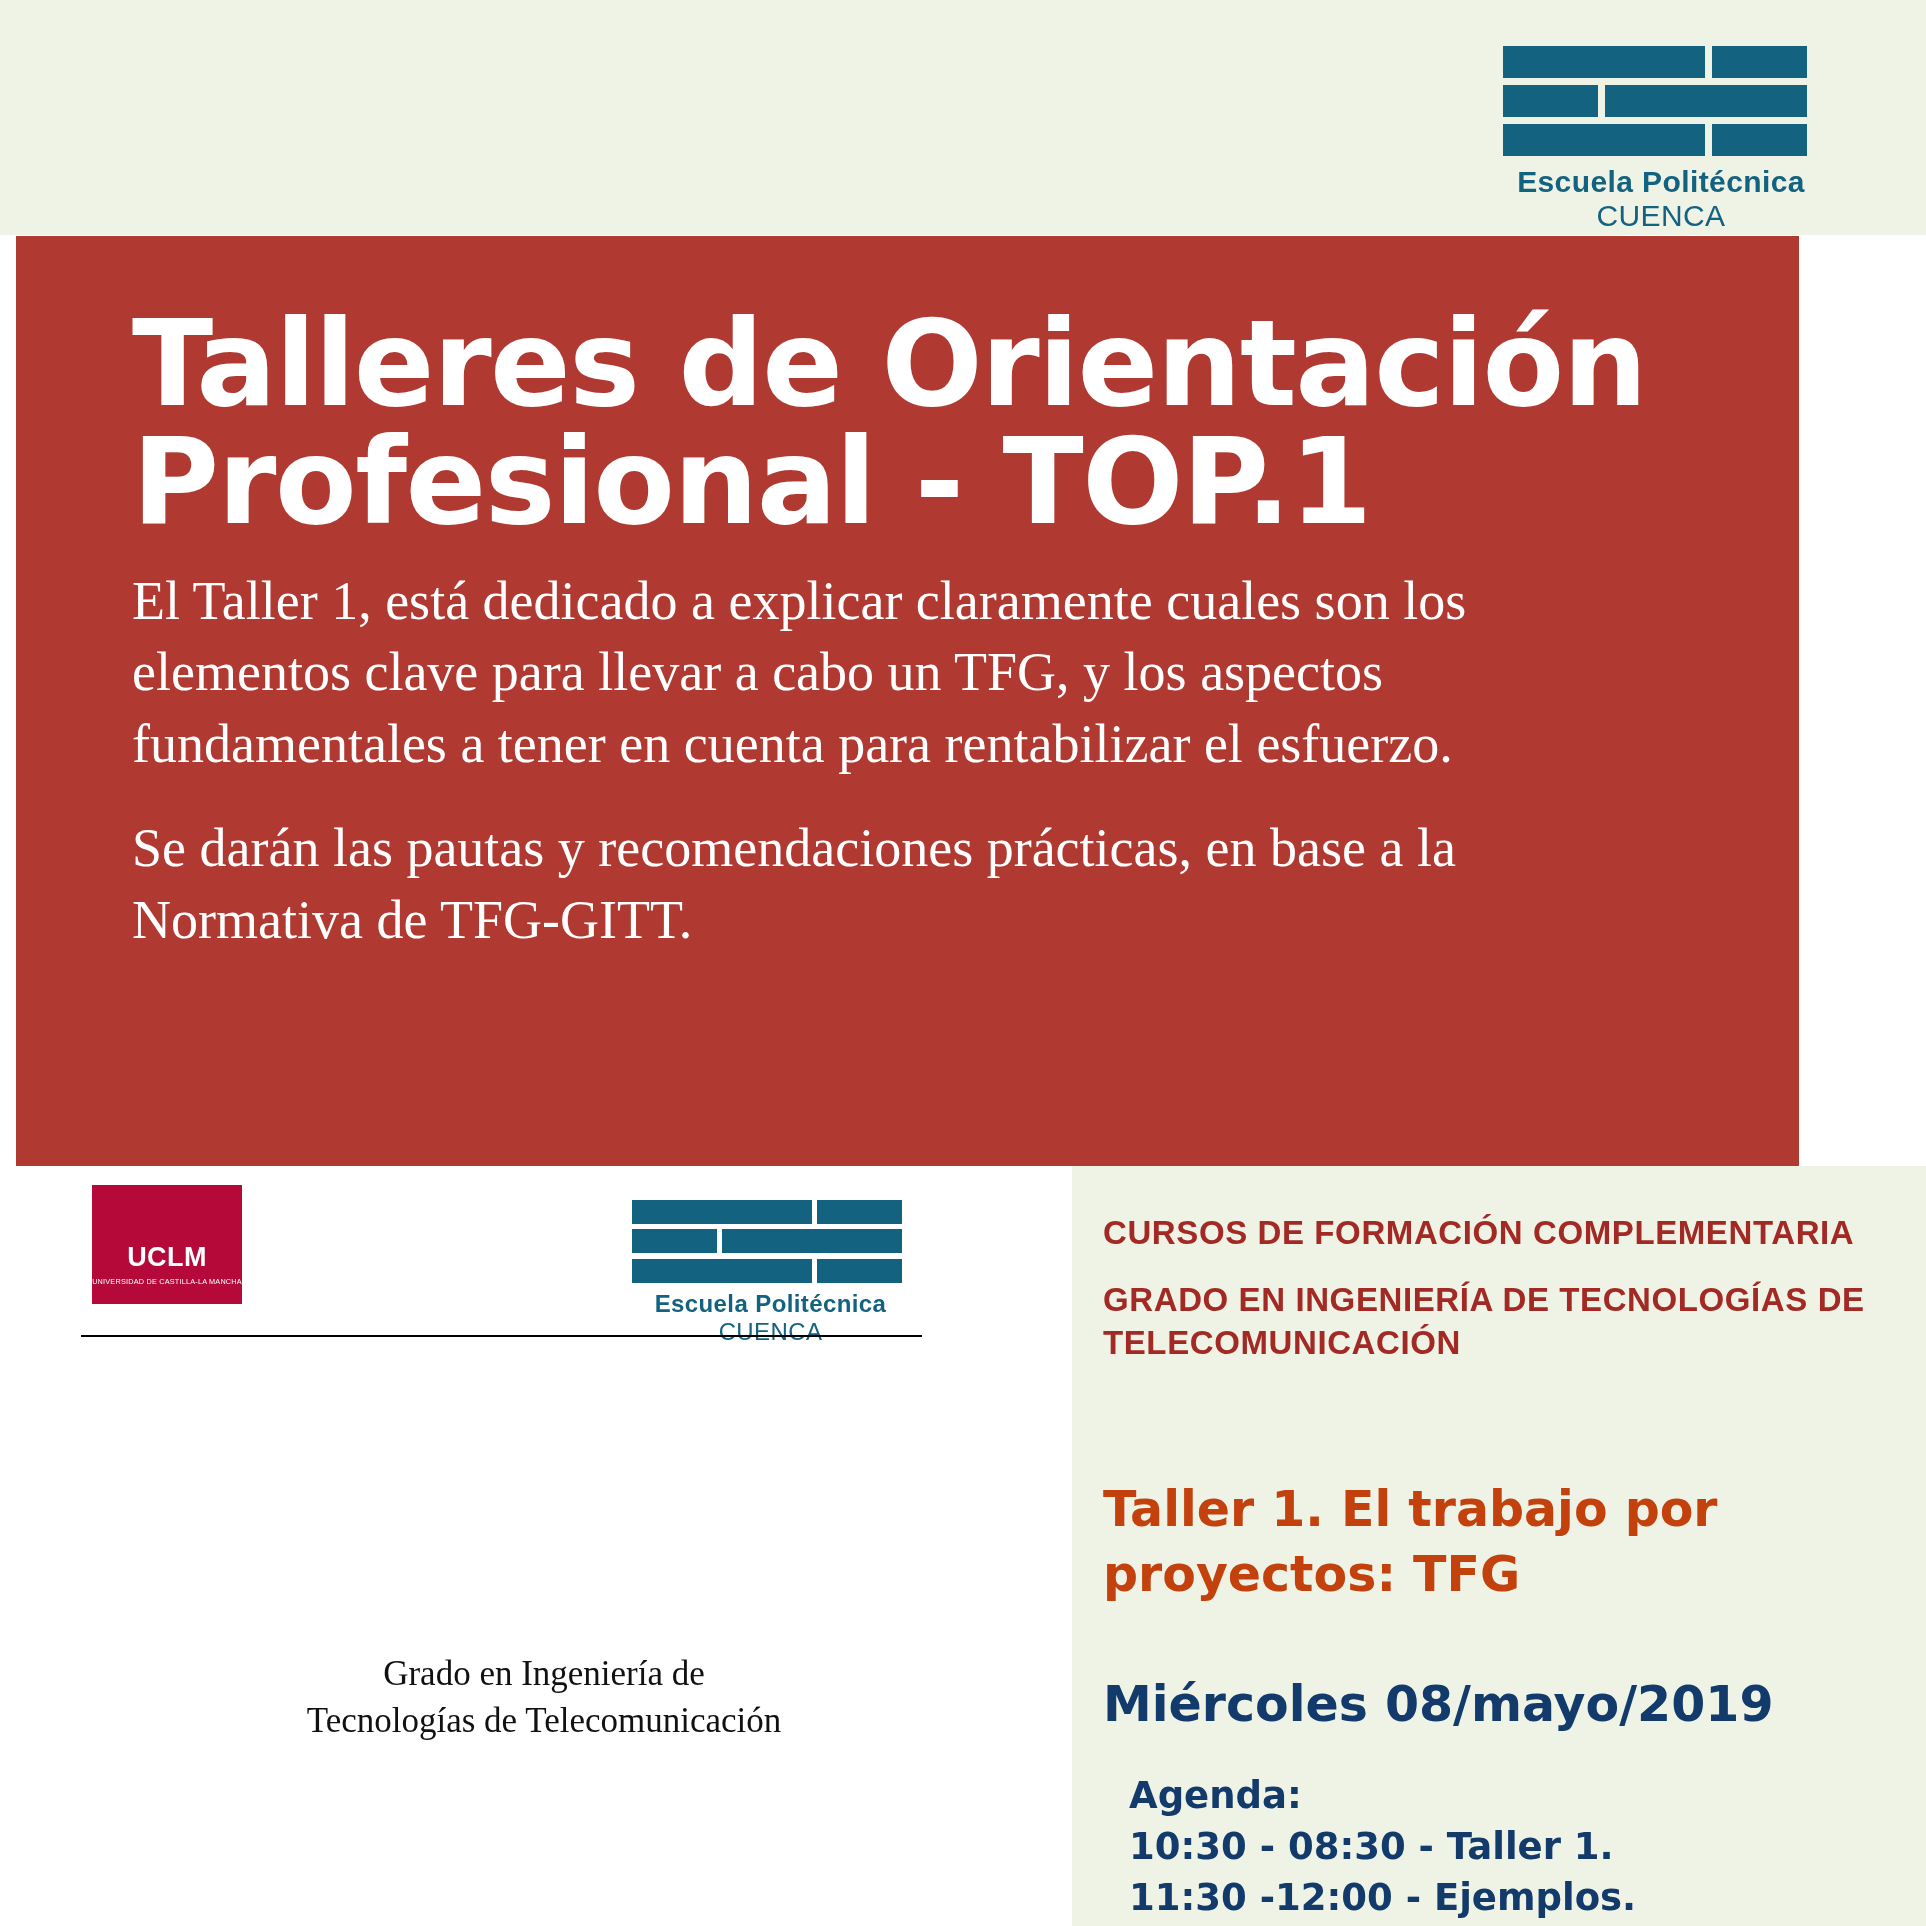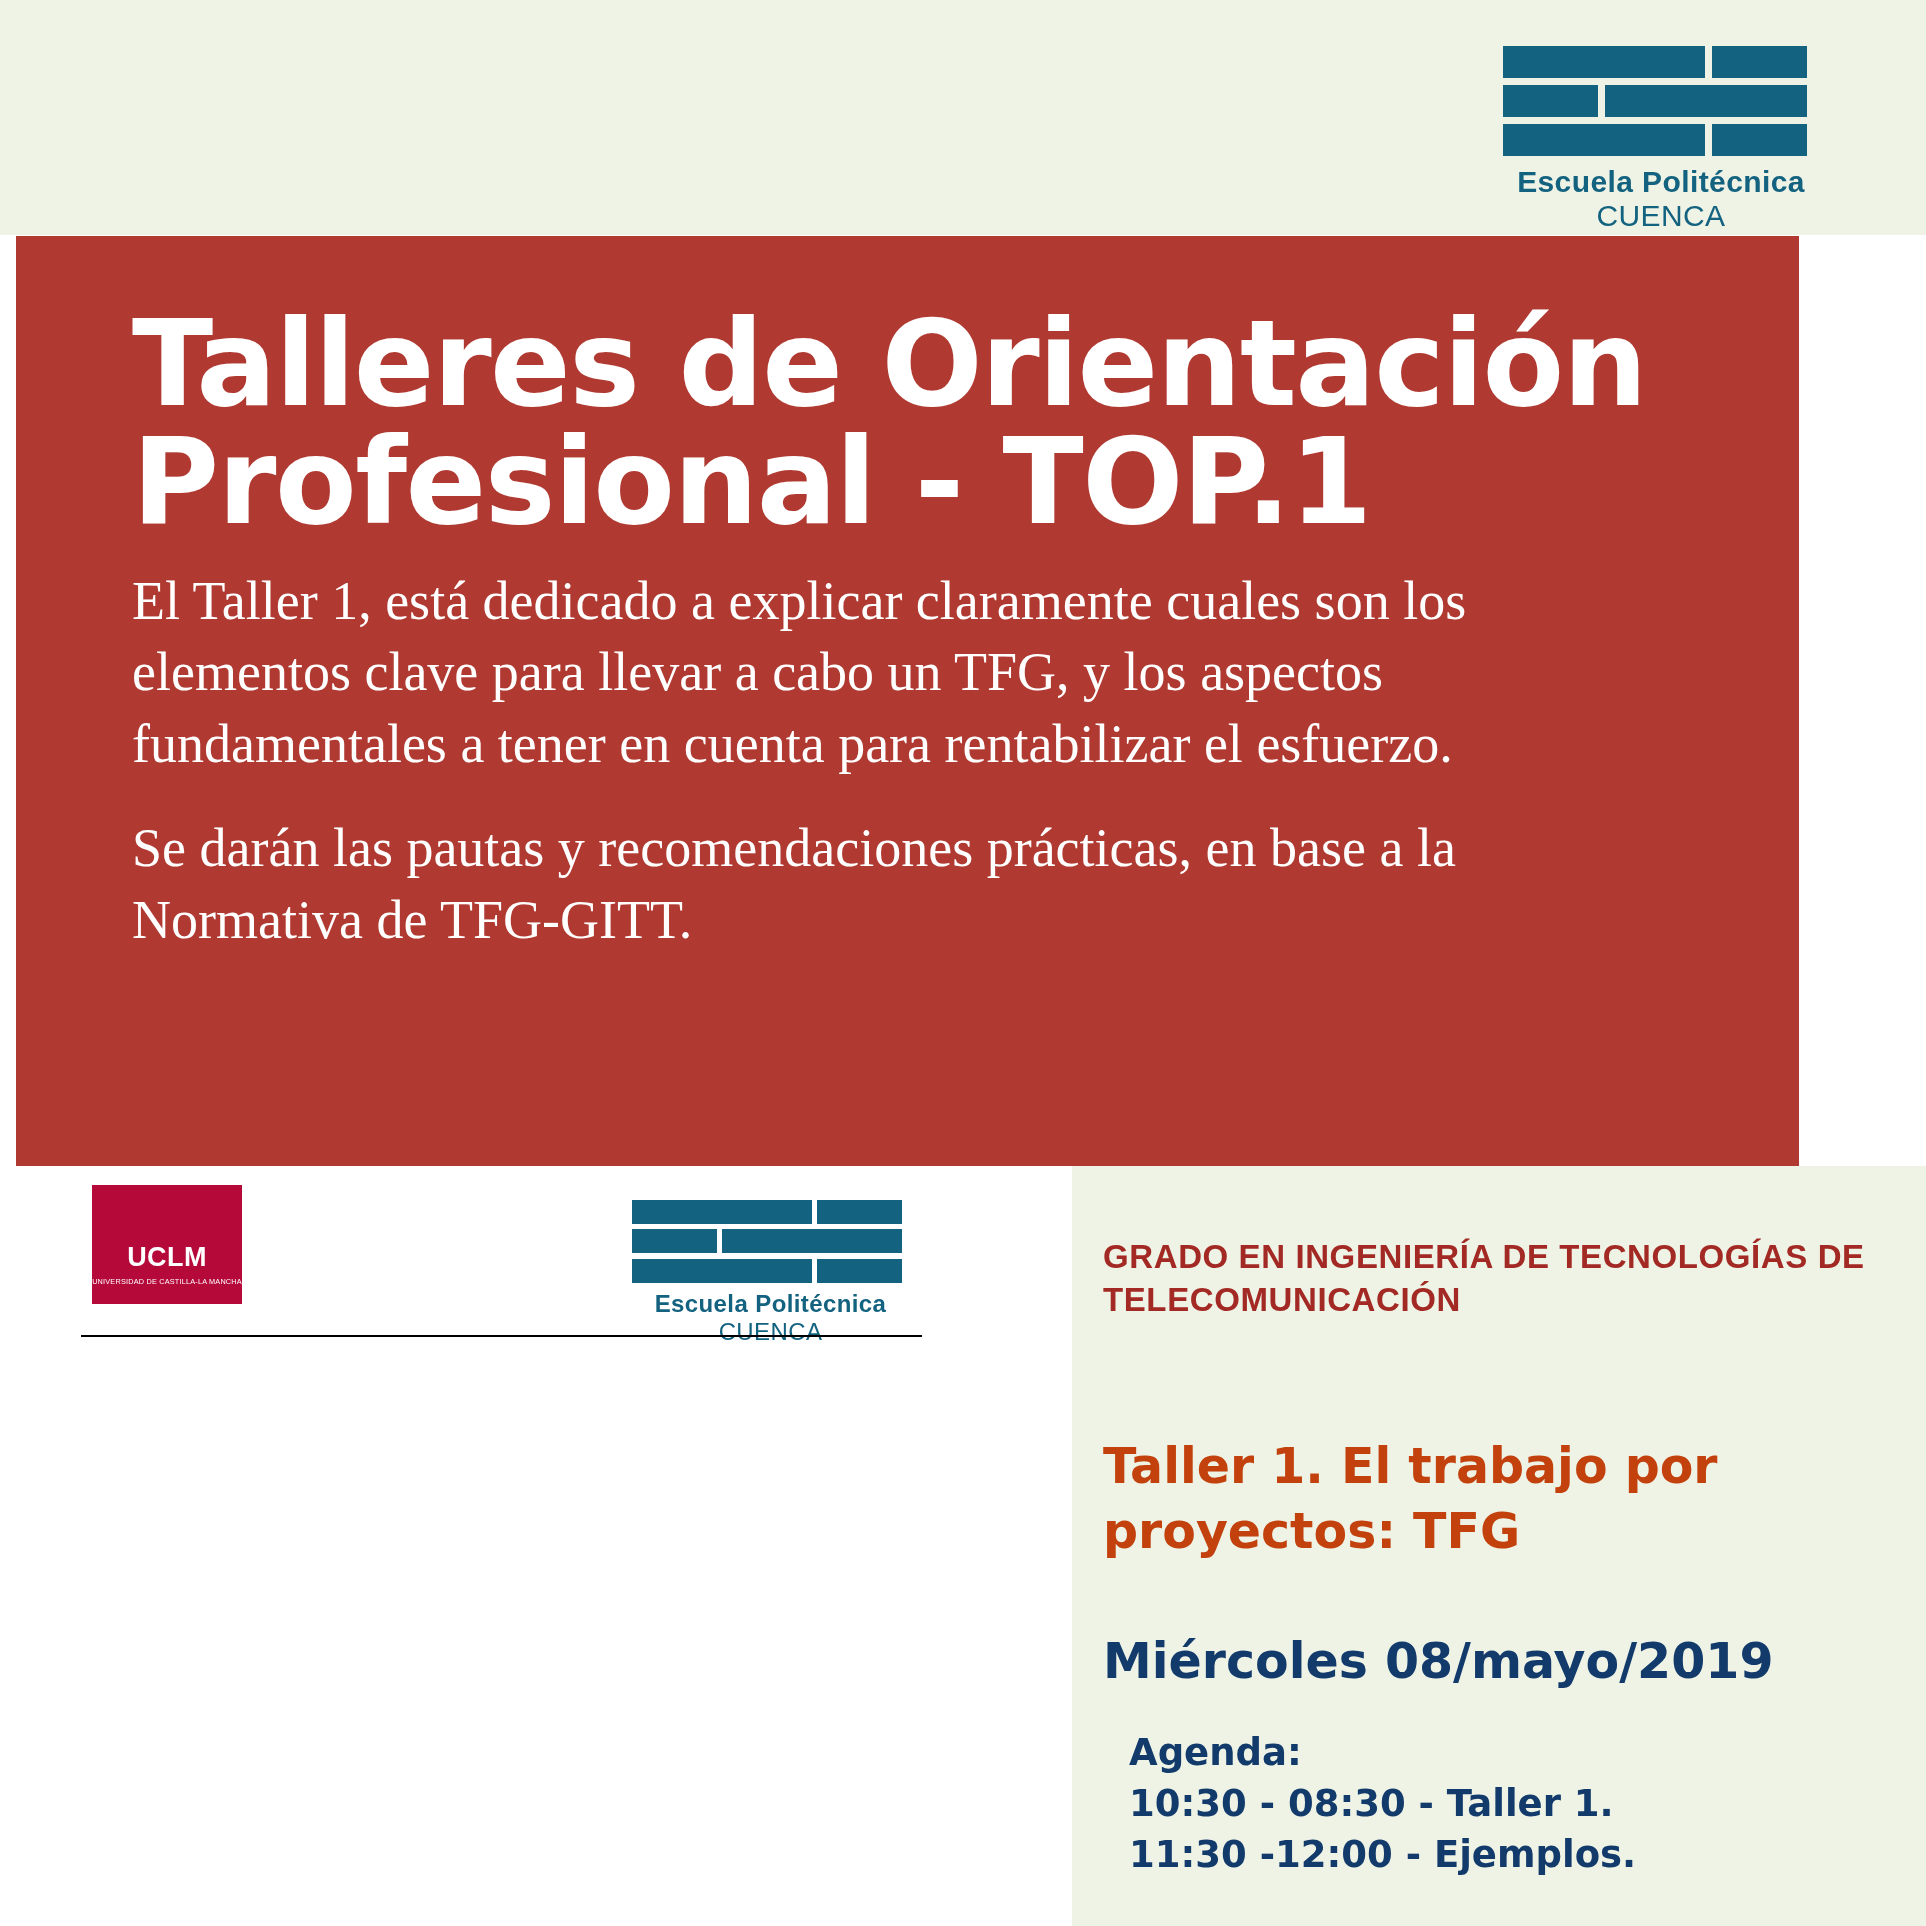--- a/index.html
+++ b/index.html
@@ -270,24 +270,32 @@
           </div>
         </div>
         <div class="epc-caption">
           <span>Escuela Politécnica</span>
           <span class="light">CUENCA</span>
         </div>
       </div>
       <div class="doc-rule"></div>
     </div>
 
+    <div class="doc-body">
+      <div class="doc-degree">
+        <span>Grado en Ingeniería de</span><br>
+        <span>Tecnologías de Telecomunicación</span>
+      </div>
+
+    </div>
 
   </div>
 
   <div class="info-col">
+    <div class="info-head">CURSOS DE FORMACIÓN COMPLEMENTARIA</div>
     <div class="info-head second">GRADO EN INGENIERÍA DE TECNOLOGÍAS DE TELECOMUNICACIÓN</div>
 
     <div class="info-workshop">Taller 1. El trabajo por proyectos: TFG</div>
     <div class="info-date">Miércoles 08/mayo/2019</div>
 
     <div class="info-agenda">
       <div>Agenda:</div>
       <div>10:30 - 08:30 - Taller 1.</div>
       <div>11:30 -12:00 - Ejemplos.</div>
     </div>

